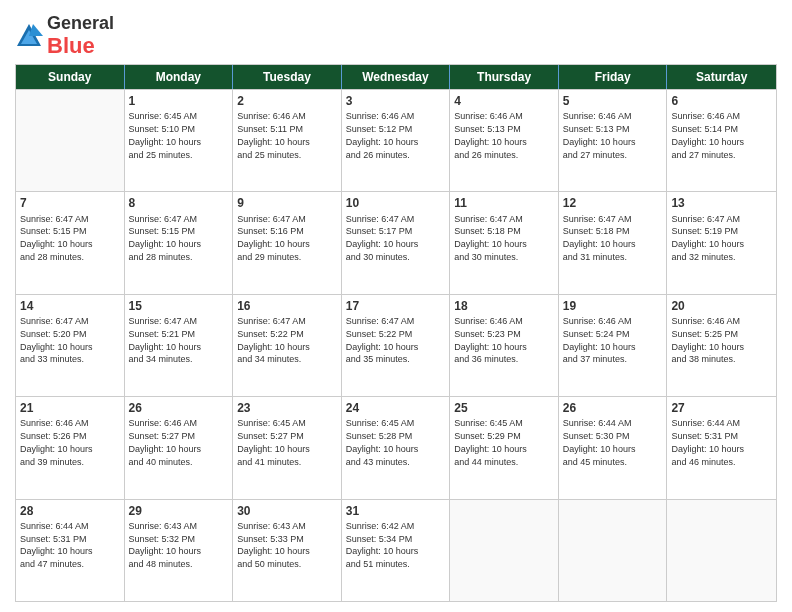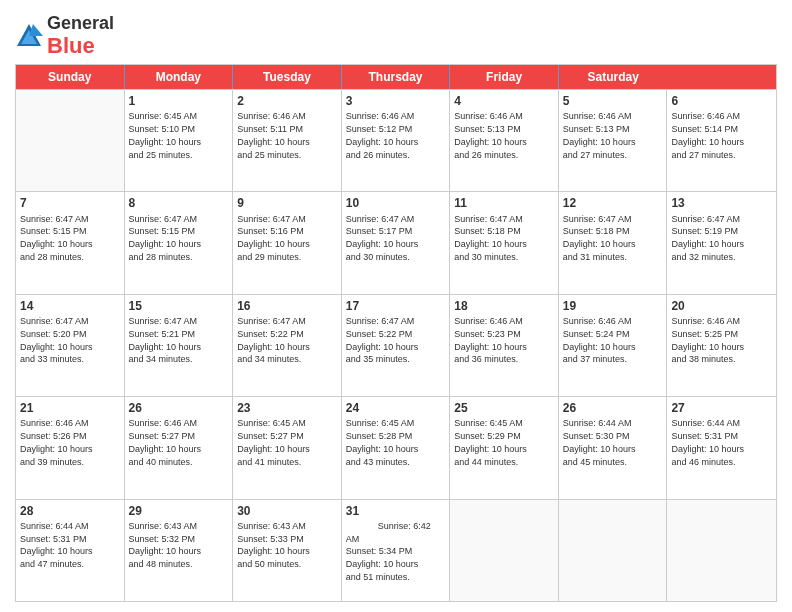--- a/index.html
+++ b/index.html
@@ -63,21 +63,21 @@
     }
     .calendar {
       flex: 1;
       display: flex;
       flex-direction: column;
       border: 1px solid #ccc;
     }
     .cal-header {
       display: grid;
       grid-template-columns: repeat(7, 1fr);
-      background: #ef4444;
+      background: #14532d;
     }
     .cal-header-cell {
       color: #fff;
       font-size: 12px;
       font-weight: bold;
       padding: 5px 4px;
       text-align: center;
       border-right: 1px solid #5a9ad4;
     }
     .cal-header-cell:last-child { border-right: none; }
@@ -131,20 +131,21 @@
         <span class="logo-blue">Blue</span>
       </div>
     </div>
   </div>
 
   <div class="calendar">
     <div class="cal-header">
     <div class="cal-header-cell">Sunday</div>
         <div class="cal-header-cell">Monday</div>
         <div class="cal-header-cell">Tuesday</div>
+        <div class="cal-header-cell">Wednesday</div>
         <div class="cal-header-cell">Thursday</div>
         <div class="cal-header-cell">Friday</div>
         <div class="cal-header-cell">Saturday</div>
       </div>
     <div class="cal-body">
     <div class="cal-row">
           <div class="cal-cell empty"></div>
           <div class="cal-cell"><span class="day-num">1</span><span class="cell-text" style="white-space: pre-line;">Sunrise: 6:45 AM
 Sunset: 5:10 PM
 Daylight: 10 hours
@@ -266,21 +267,21 @@
 Daylight: 10 hours
 and 47 minutes.</span></div>
           <div class="cal-cell"><span class="day-num">29</span><span class="cell-text" style="white-space: pre-line;">Sunrise: 6:43 AM
 Sunset: 5:32 PM
 Daylight: 10 hours
 and 48 minutes.</span></div>
           <div class="cal-cell"><span class="day-num">30</span><span class="cell-text" style="white-space: pre-line;">Sunrise: 6:43 AM
 Sunset: 5:33 PM
 Daylight: 10 hours
 and 50 minutes.</span></div>
-          <div class="cal-cell"><span class="day-num">31</span><span class="cell-text" style="white-space: pre-line; margin-left: 32px;">Sunrise: 6:42 AM
+          <div class="cal-cell"><span class="day-num">31</span><span class="cell-text" style="white-space: pre-line;">Sunrise: 6:42 AM
 Sunset: 5:34 PM
 Daylight: 10 hours
 and 51 minutes.</span></div>
           <div class="cal-cell empty"></div>
           <div class="cal-cell empty"></div>
           <div class="cal-cell empty"></div>
         </div>
       </div>
   </div>
 </div>

